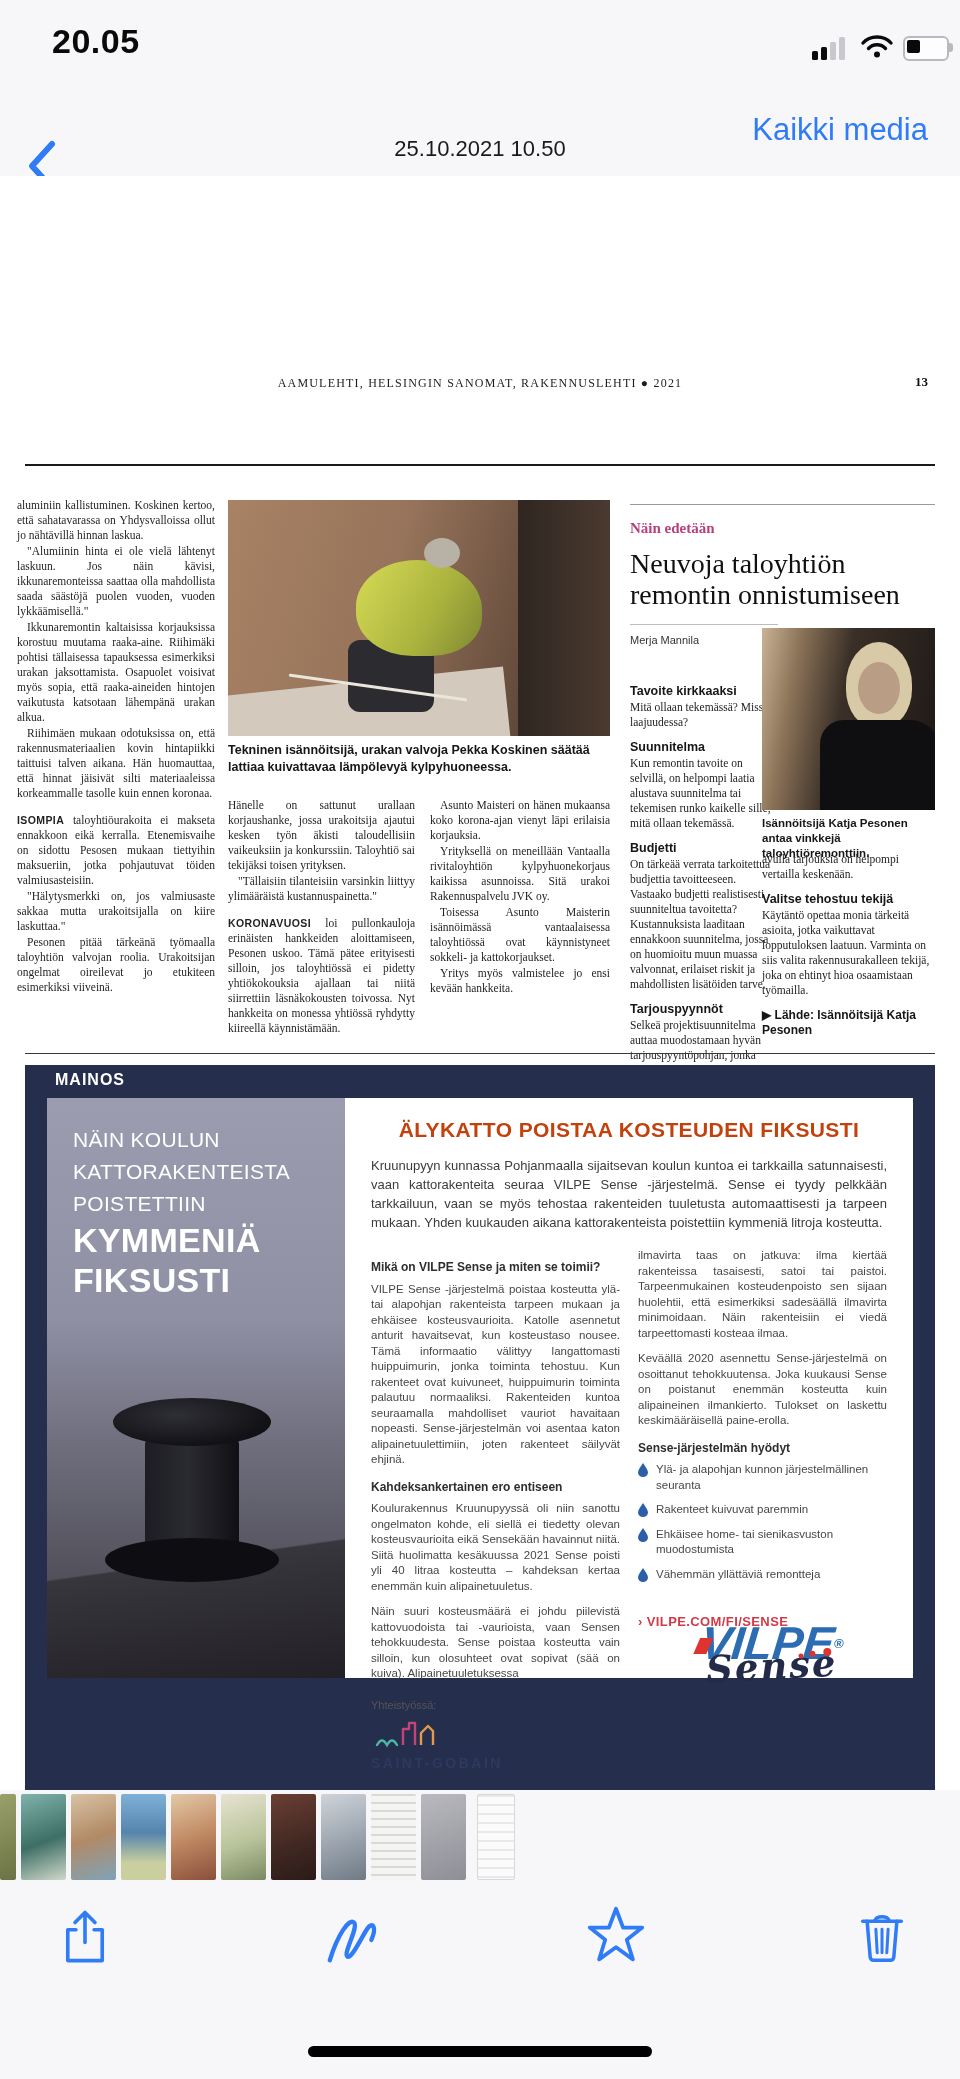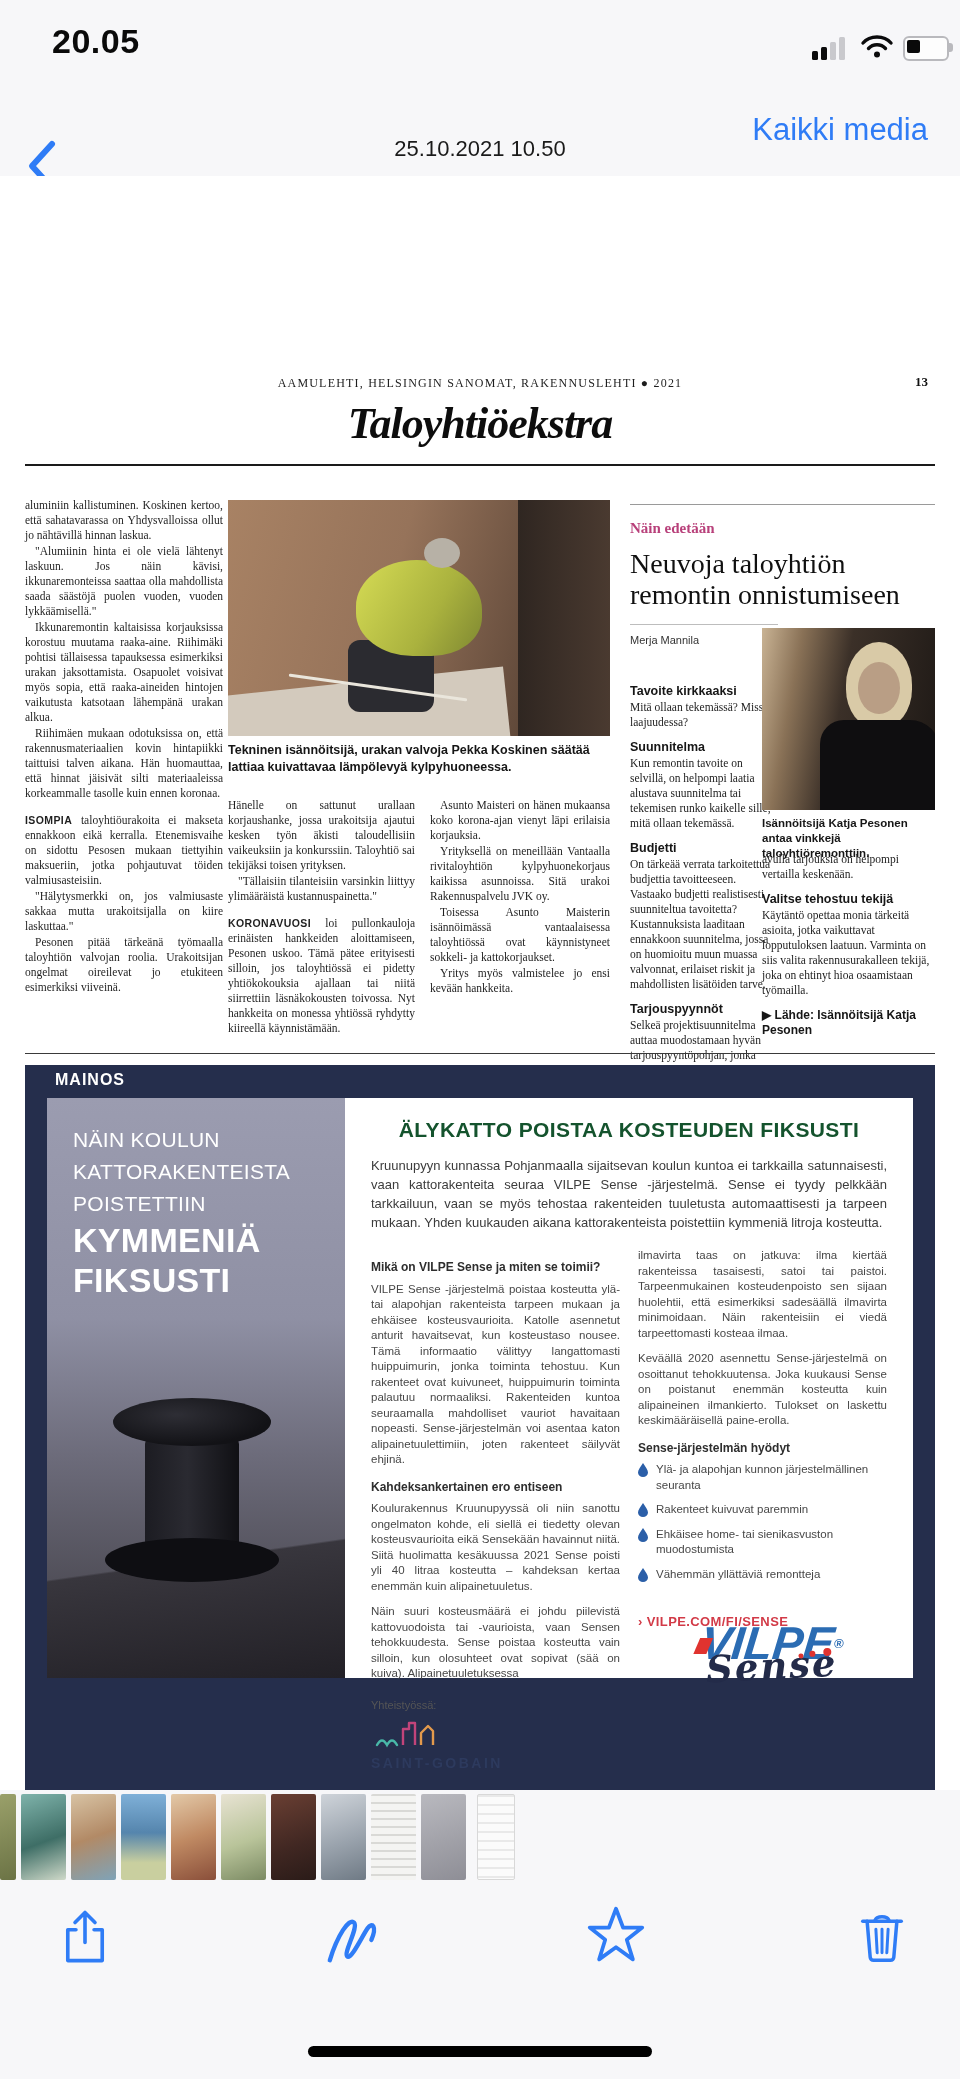--- a/index.html
+++ b/index.html
@@ -22,21 +22,21 @@
   .mast{position:absolute;left:0;top:200px;width:960px;text-align:center;font-family:"Liberation Serif",serif;
         font-size:12px;letter-spacing:1.2px;color:#1d1d1d;}
   .pageno{position:absolute;right:32px;top:198px;font-family:"Liberation Serif",serif;font-size:13px;font-weight:700;color:#111;}
   .ptitle{position:absolute;left:0;top:222px;width:960px;text-align:center;font-family:"Liberation Serif",serif;
           font-size:44px;font-weight:700;font-style:italic;color:#0d0d0d;letter-spacing:-1px;}
   .rule1{position:absolute;left:25px;top:288px;width:910px;height:2px;background:#1a1a1a;}
   .bodytxt{font-family:"Liberation Serif",serif;font-size:11.5px;line-height:15px;color:#1f1f1f;text-align:justify;}
   .bodytxt p{margin:0 0 1px 0;}
   .bodytxt p.ind{text-indent:10px;}
   .lead{font-family:"Liberation Sans",sans-serif;font-weight:700;font-size:10.5px;letter-spacing:.4px;}
-  .col1{position:absolute;left:25px;top:322px;width:198px;}
+  .col1{position:absolute;left:17px;top:322px;width:198px;}
   .photo1{position:absolute;left:228px;top:324px;width:382px;height:236px;overflow:hidden;
           background:linear-gradient(105deg,#a88264 0%,#96735a 42%,#6b5140 72%,#413228 100%);}
   .photo1 .door{position:absolute;right:0;top:0;width:92px;height:100%;background:linear-gradient(90deg,#2f2621,#4a3a30);}
   .photo1 .floor{position:absolute;left:-20px;bottom:-26px;width:300px;height:80px;background:#d3cabd;transform:rotate(-6deg);}
   .photo1 .jacket{position:absolute;left:128px;top:60px;width:126px;height:96px;border-radius:48% 52% 40% 45%;
           background:linear-gradient(120deg,#d6dc55,#aab23e 60%,#7e8731);}
   .photo1 .cap{position:absolute;left:196px;top:38px;width:36px;height:30px;border-radius:50%;background:#b7b1a6;}
   .photo1 .pants{position:absolute;left:120px;top:140px;width:86px;height:72px;border-radius:12px;background:#2b2b30;}
   .photo1 .cord{position:absolute;left:60px;top:186px;width:180px;height:3px;background:#eae6dc;transform:rotate(8deg);border-radius:2px;}
   .cap1{position:absolute;left:228px;top:566px;width:382px;font-size:12.5px;font-weight:700;line-height:17px;color:#161616;}
@@ -71,21 +71,21 @@
   .adleft .l1{font-size:21px;line-height:32px;letter-spacing:.3px;font-weight:400;}
   .adleft .l2{font-size:34px;line-height:40px;font-weight:700;letter-spacing:.3px;}
   .adleft .roof{position:absolute;left:0;bottom:0;width:100%;height:170px;
           background:linear-gradient(172deg,rgba(0,0,0,0) 34%,#38363d 35%,#222026 100%);}
   .vent-cap{position:absolute;left:66px;top:300px;width:158px;height:48px;border-radius:50%;
           background:radial-gradient(ellipse at 40% 35%,#2e2e35,#121216 70%);}
   .vent-neck{position:absolute;left:98px;top:336px;width:94px;height:120px;border-radius:10px;
           background:linear-gradient(90deg,#1c1c22,#2a2a31 45%,#101014);}
   .vent-base{position:absolute;left:58px;top:440px;width:174px;height:44px;border-radius:50%;background:#0e0e12;}
   .adright{position:absolute;left:320px;top:33px;width:568px;height:580px;background:#fff;padding:0;}
-  .adh{margin:20px 24px 0 24px;text-align:center;font-size:21px;font-weight:700;color:#14532d;letter-spacing:.4px;}
+  .adh{margin:20px 24px 0 24px;text-align:center;font-size:21px;font-weight:700;color:#c2410c;letter-spacing:.4px;}
   .adintro{margin:14px 26px 0 26px;font-size:13px;line-height:19px;color:#3c3c3c;text-align:justify;}
   .adcols{display:flex;gap:18px;margin:16px 26px 0 26px;}
   .adcol{width:249px;font-size:11.5px;line-height:15.5px;color:#474747;text-align:justify;}
   .adcol h5{margin:12px 0 6px 0;font-size:12px;font-weight:700;color:#2e2e2e;text-align:left;}
   .adcol p{margin:0 0 10px 0;}
   .bullet{display:flex;gap:8px;align-items:flex-start;margin:0 0 9px 0;text-align:left;}
   .bullet svg{flex:0 0 auto;margin-top:1px;}
   .adurl{margin-top:32px;font-size:13px;font-weight:700;color:#D23A47;letter-spacing:.4px;text-align:left;}
   .partner{margin-top:16px;font-size:11px;color:#555;text-align:left;}
   .sg{margin-top:6px;text-align:left;}
@@ -147,21 +147,20 @@
       <polyline points="30,8 10,30 30,52" stroke="#2F7CF6" stroke-width="6" fill="none" stroke-linecap="round" stroke-linejoin="round"></polyline>
     </svg>
     <div class="navsub">25.10.2021 10.50</div>
     <div class="navlink">Kaikki media</div>
   </div>
 
   <div class="paper">
 
     <div class="mast">AAMULEHTI, HELSINGIN SANOMAT, RAKENNUSLEHTI ● 2021</div>
     <div class="pageno">13</div>
-    <div class="ptitle">Taloyhtiöekstra</div>
     <div class="rule1"></div>
 
     <div class="col1 bodytxt">
       <p>aluminiin kallistuminen. Koskinen kertoo, että sahatavarassa on Yhdysvalloissa ollut jo nähtävillä hinnan laskua.</p>
       <p class="ind">"Alumiinin hinta ei ole vielä lähtenyt laskuun. Jos näin kävisi, ikkunaremonteissa saattaa olla mahdollista saada säästöjä puolen vuoden, vuoden lykkäämisellä."</p>
       <p class="ind">Ikkunaremontin kaltaisissa korjauksissa korostuu muutama raaka-aine. Riihimäki pohtisi tällaisessa tapauksessa esimerkiksi urakan jaksottamista. Osapuolet voisivat myös sopia, että raaka-aineiden hintojen vaikutusta katsotaan lähempänä urakan alkua.</p>
       <p class="ind">Riihimäen mukaan odotuksissa on, että rakennusmateriaalien kovin hintapiikki taittuisi talven aikana. Hän huomauttaa, että hinnat jäisivät silti materiaaleissa korkeammalle tasolle kuin ennen koronaa.</p>
       <p style="margin-top:12px;"><span class="lead">ISOMPIA</span> <span>taloyhtiöurakoita ei makseta ennakkoon eikä kerralla. Etenemisvaihe on sidottu Pesosen mukaan tiettyihin maksueriin, jotka pohjautuvat töiden valmiusasteisiin.</span></p>
       <p class="ind">"Hälytysmerkki on, jos valmiusaste sakkaa mutta urakoitsijalla on kiire laskuttaa."</p>
       <p class="ind">Pesonen pitää tärkeänä työmaalla taloyhtiön valvojan roolia. Urakoitsijan ongelmat oireilevat jo etukiteen esimerkiksi viiveinä.</p>

